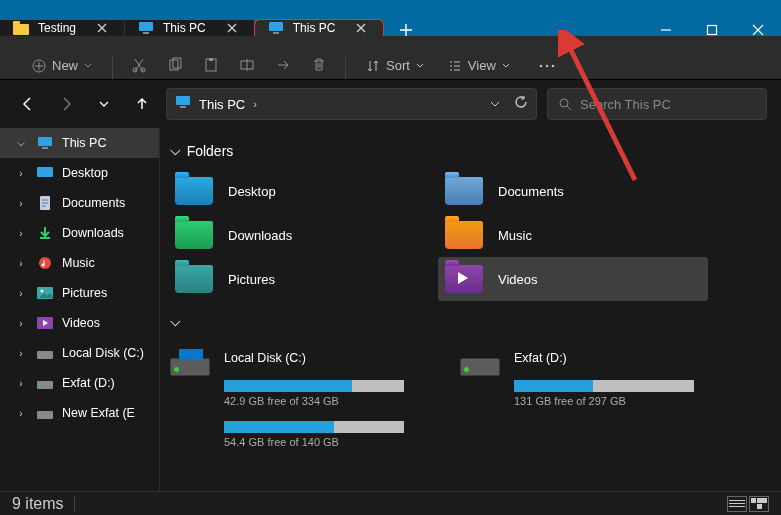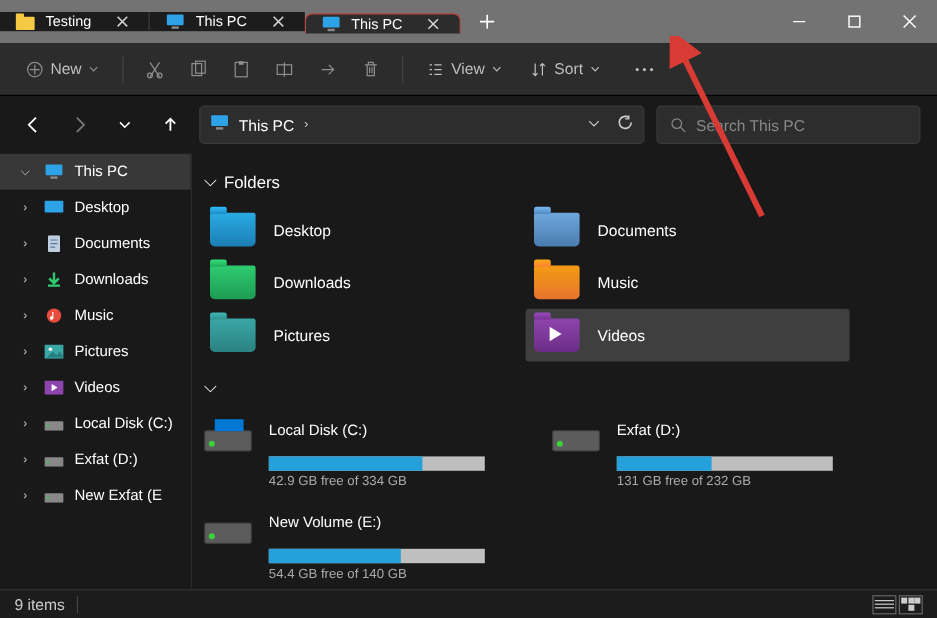--- a/index.html
+++ b/index.html
@@ -1,28 +1,28 @@
 <!DOCTYPE html>
 <html><head>
 <meta charset="utf-8">
 <style>
   * { box-sizing: border-box; margin: 0; padding: 0; font-family: "Segoe UI", Arial, sans-serif; }
   body { width: 781px; height: 515px; background: #1c1c1c; color: #ffffff; overflow: hidden; position: relative; }
   
-  .titlebar { display: flex; height: 36px; align-items: center; background: #737373; }
+  .titlebar { display: flex; height: 36px; align-items: flex-end; background: #0369a1; }
   .tab { display: flex; align-items: center; gap: 8px; padding: 0 14px 0 12px; font-size: 12px; position: relative; }
   .tab.inactive { background: #1c1c1c; color: #fff; }
   .tab.active { background: #2c2c2c; border-radius: 6px 6px 0 0; }
   .tab.active.highlighted { border: 1px solid #c54341; border-bottom: none; margin-top:2px; }
   .tab .close { width: 16px; height: 16px; display: flex; align-items: center; justify-content: center; margin-left: 10px; opacity: 0.8; }
   .newtab { width: 44px; display:flex; align-items:center; justify-content:center; }
   .winbtns { margin-left: auto; display: flex; }
   .winbtn { width: 46px; display: flex; align-items: center; justify-content: center; }
 
-  .toolbar { height: 44px; background: #2c2c2c; display: flex; align-items: center; padding: 0 12px; gap: 4px; border-bottom: 1px solid #000;}
+  .toolbar { height: 44px; background: #2c2c2c; display: flex; align-items: flex-end; padding: 0 22px; gap: 4px; border-bottom: 1px solid #000;}
   .tbtn { display: flex; align-items:center; gap:6px; padding: 6px 10px; font-size:13px; color:#bfbfbf; }
   .tbtn.icononly { padding: 6px 8px; }
   .tsep { width:1px; height:22px; background:#444; margin: 0 6px; }
 
   .navbar { height: 48px; background: #191919; display: flex; align-items: center; padding: 0 14px; gap: 10px; }
   .navbtn { width: 28px; height: 28px; display:flex; align-items:center; justify-content:center; color:#fff; }
   .addressbar { flex: 1; height: 32px; background: #2d2d2d; border:1px solid #3a3a3a; border-radius:4px; display:flex; align-items:center; padding: 0 8px; gap:8px; }
   .addressbar .crumb { font-size:13px; }
   .addressbar .spacer { flex:1; }
   .searchbox { width: 220px; height:32px; background:#2d2d2d; border:1px solid #3a3a3a; border-radius:4px; display:flex; align-items:center; padding:0 10px; gap:8px; color:#888; font-size:13px;}
@@ -44,21 +44,21 @@
 
   .drives { display:flex; flex-wrap:wrap; gap: 0 20px; }
   .drive { width: 270px; }
   .drive-top { display:flex; align-items:center; gap:12px; }
   .dico { width:44px; height:36px; display:flex; align-items:flex-end; justify-content:center; }
   .dlabel { font-size:12.5px; }
   .dbar { margin-left:56px; height:12px; width: 180px; background:#bfbfbf; margin-top:4px; position:relative; }
   .dbar .fill { position:absolute; left:0; top:0; bottom:0; background:#26a0da; }
   .dfree { margin-left:56px; font-size:11px; color:#aaa; margin-top:3px; }
 
-  .statusbar { position:absolute; bottom:0; left:0; right:0; height:24px; background:#1c1c1c; border-top:1px solid #333; display:flex; align-items:center; padding:0 12px; font-size:13px; color:#ccc;}
+  .statusbar { position:absolute; bottom:0; left:0; right:0; height:24px; background:#1c1c1c; border-top:1px solid #333; display:flex; align-items:center; padding:0 12px; font-size:16px; color:#ccc;}
   .statusbar .sep { width:1px; height:14px; background:#444; margin:0 10px; }
   .statusbar .spacer { flex:1; }
   .viewtoggle { display:flex; gap:2px; }
   .vt { width:20px; height:16px; border:1px solid #666; display:flex; flex-direction:column; justify-content:space-evenly; padding:1px; }
   .vt .l { height:1px; background:#ccc; }
   .vt.grid { flex-direction:row; flex-wrap:wrap; align-content:space-evenly; }
   .vt.grid .sq { width:5px; height:5px; background:#ccc; }
 
   .arrow-annotation { position:absolute; pointer-events:none; }
 
@@ -190,32 +190,32 @@
       </svg>
     </div>
   <div class="tbtn icononly">
       <svg width="16" height="16">
         <path d="M3 4 H13 M5 4 V13 H11 V4 M7 6 V11 M9 6 V11 M6 4 V2 H10 V4" stroke="#8f8f8f" fill="none"></path>
       </svg>
     </div>
   <div class="tsep"></div>
   <div class="tbtn">
     <svg width="14" height="14">
-        <path d="M2 3 H4 M6 3 H12 M2 7 H4 M6 7 H12 M2 11 H4 M6 11 H12" stroke="#bfbfbf"></path>
-      </svg>
-    <span>View</span>
+        <path d="M4 2 V12 M2 10 L4 12 L6 10 M10 12 V2 M8 4 L10 2 L12 4" stroke="#bfbfbf" fill="none"></path>
+      </svg>
+    <span>Sort</span>
     <svg width="8" height="8">
         <path d="M1 2 L4 5 L7 2" stroke="#bfbfbf" fill="none"></path>
       </svg>
   </div>
   <div class="tbtn">
     <svg width="14" height="14">
-        <path d="M4 2 V12 M2 10 L4 12 L6 10 M10 12 V2 M8 4 L10 2 L12 4" stroke="#bfbfbf" fill="none"></path>
-      </svg>
-    <span>Sort</span>
+        <path d="M2 3 H4 M6 3 H12 M2 7 H4 M6 7 H12 M2 11 H4 M6 11 H12" stroke="#bfbfbf"></path>
+      </svg>
+    <span>View</span>
     <svg width="8" height="8">
         <path d="M1 2 L4 5 L7 2" stroke="#bfbfbf" fill="none"></path>
       </svg>
   </div>
   <div class="tbtn icononly" style="margin-left:6px">
     <svg width="18" height="14">
         <circle cx="3" cy="7" r="1.3" fill="#bfbfbf"></circle>
         <circle cx="9" cy="7" r="1.3" fill="#bfbfbf"></circle>
         <circle cx="15" cy="7" r="1.3" fill="#bfbfbf"></circle>
       </svg>
@@ -440,29 +440,23 @@
       <div class="drive">
         <div class="drive-top">
             <div class="dico">
               <div class="drive-shape"></div>
             </div>
             <span class="dlabel">Exfat (D:)</span>
           </div>
         <div class="dbar">
             <div class="fill" style="width:44%"></div>
           </div>
-        <div class="dfree">131 GB free of 232 GB</div>
+        <div class="dfree">131 GB free of 297 GB</div>
       </div>
       <div class="drive" style="margin-top:10px">
-        <div class="drive-top">
-            <div class="dico">
-              <div class="drive-shape"></div>
-            </div>
-            <span class="dlabel">New Volume (E:)</span>
-          </div>
         <div class="dbar">
             <div class="fill" style="width:61%"></div>
           </div>
         <div class="dfree">54.4 GB free of 140 GB</div>
       </div>
     </div>
   </div>
 </div>
 
 <div class="statusbar">

